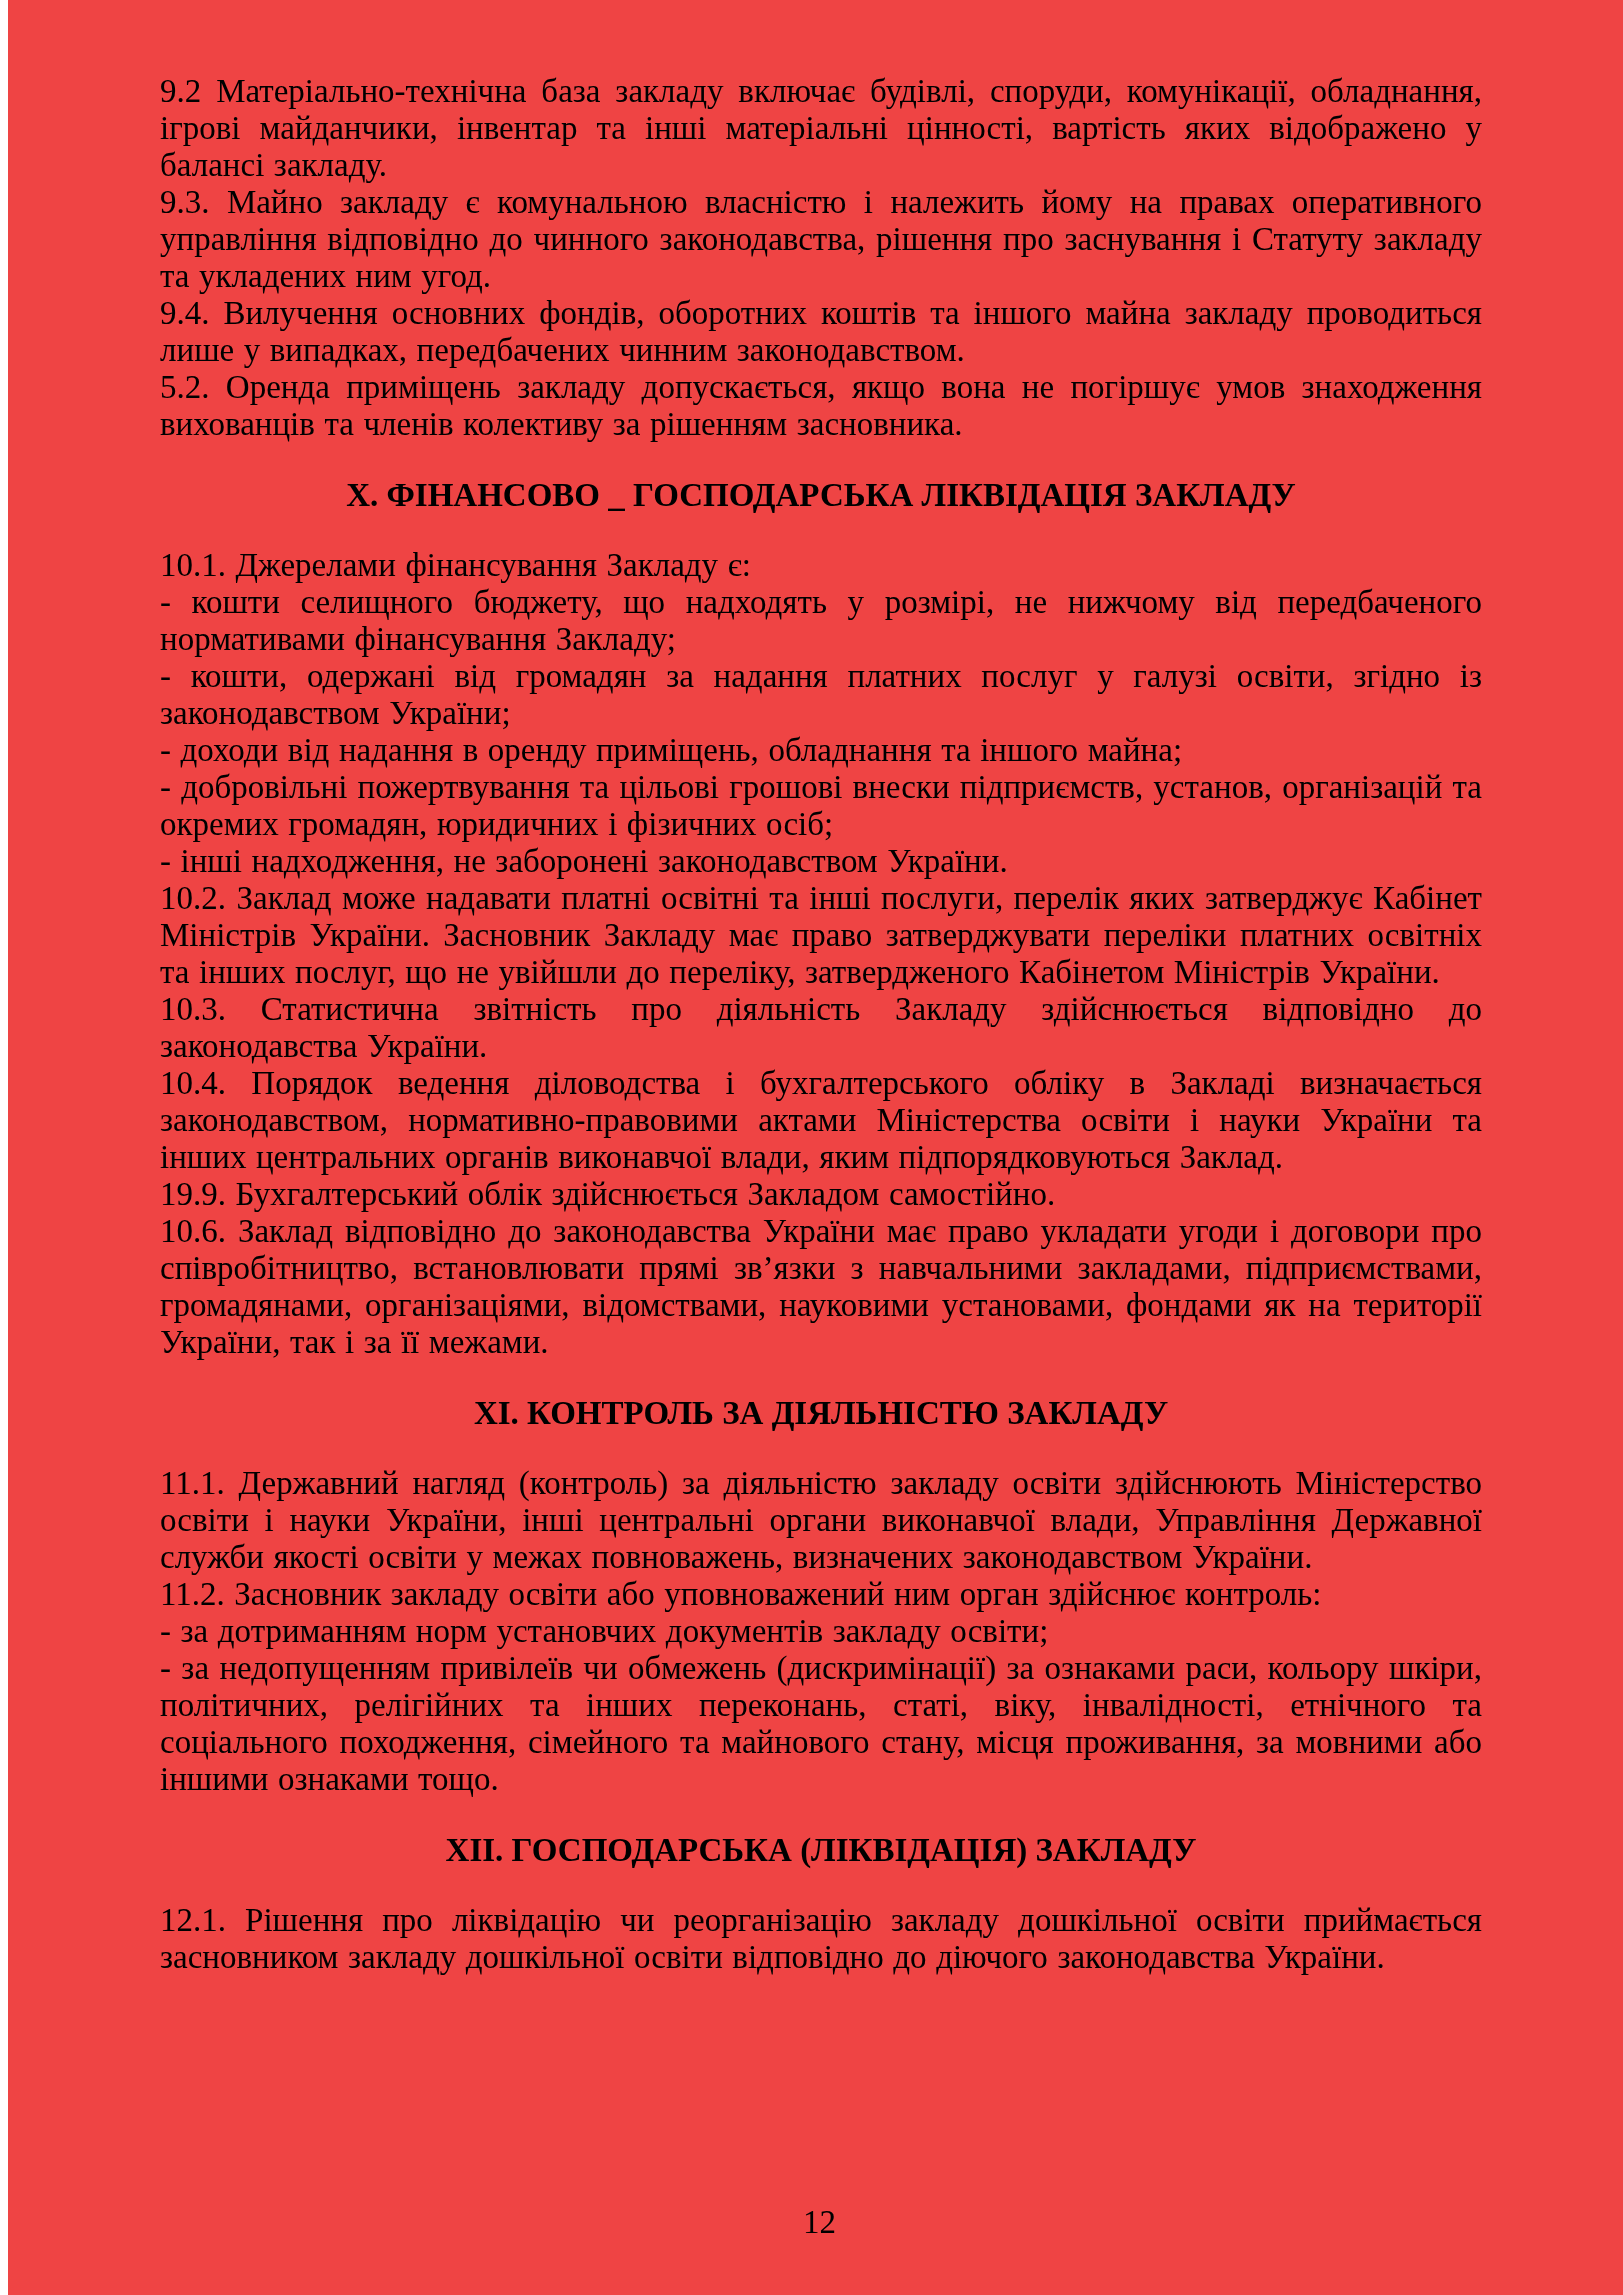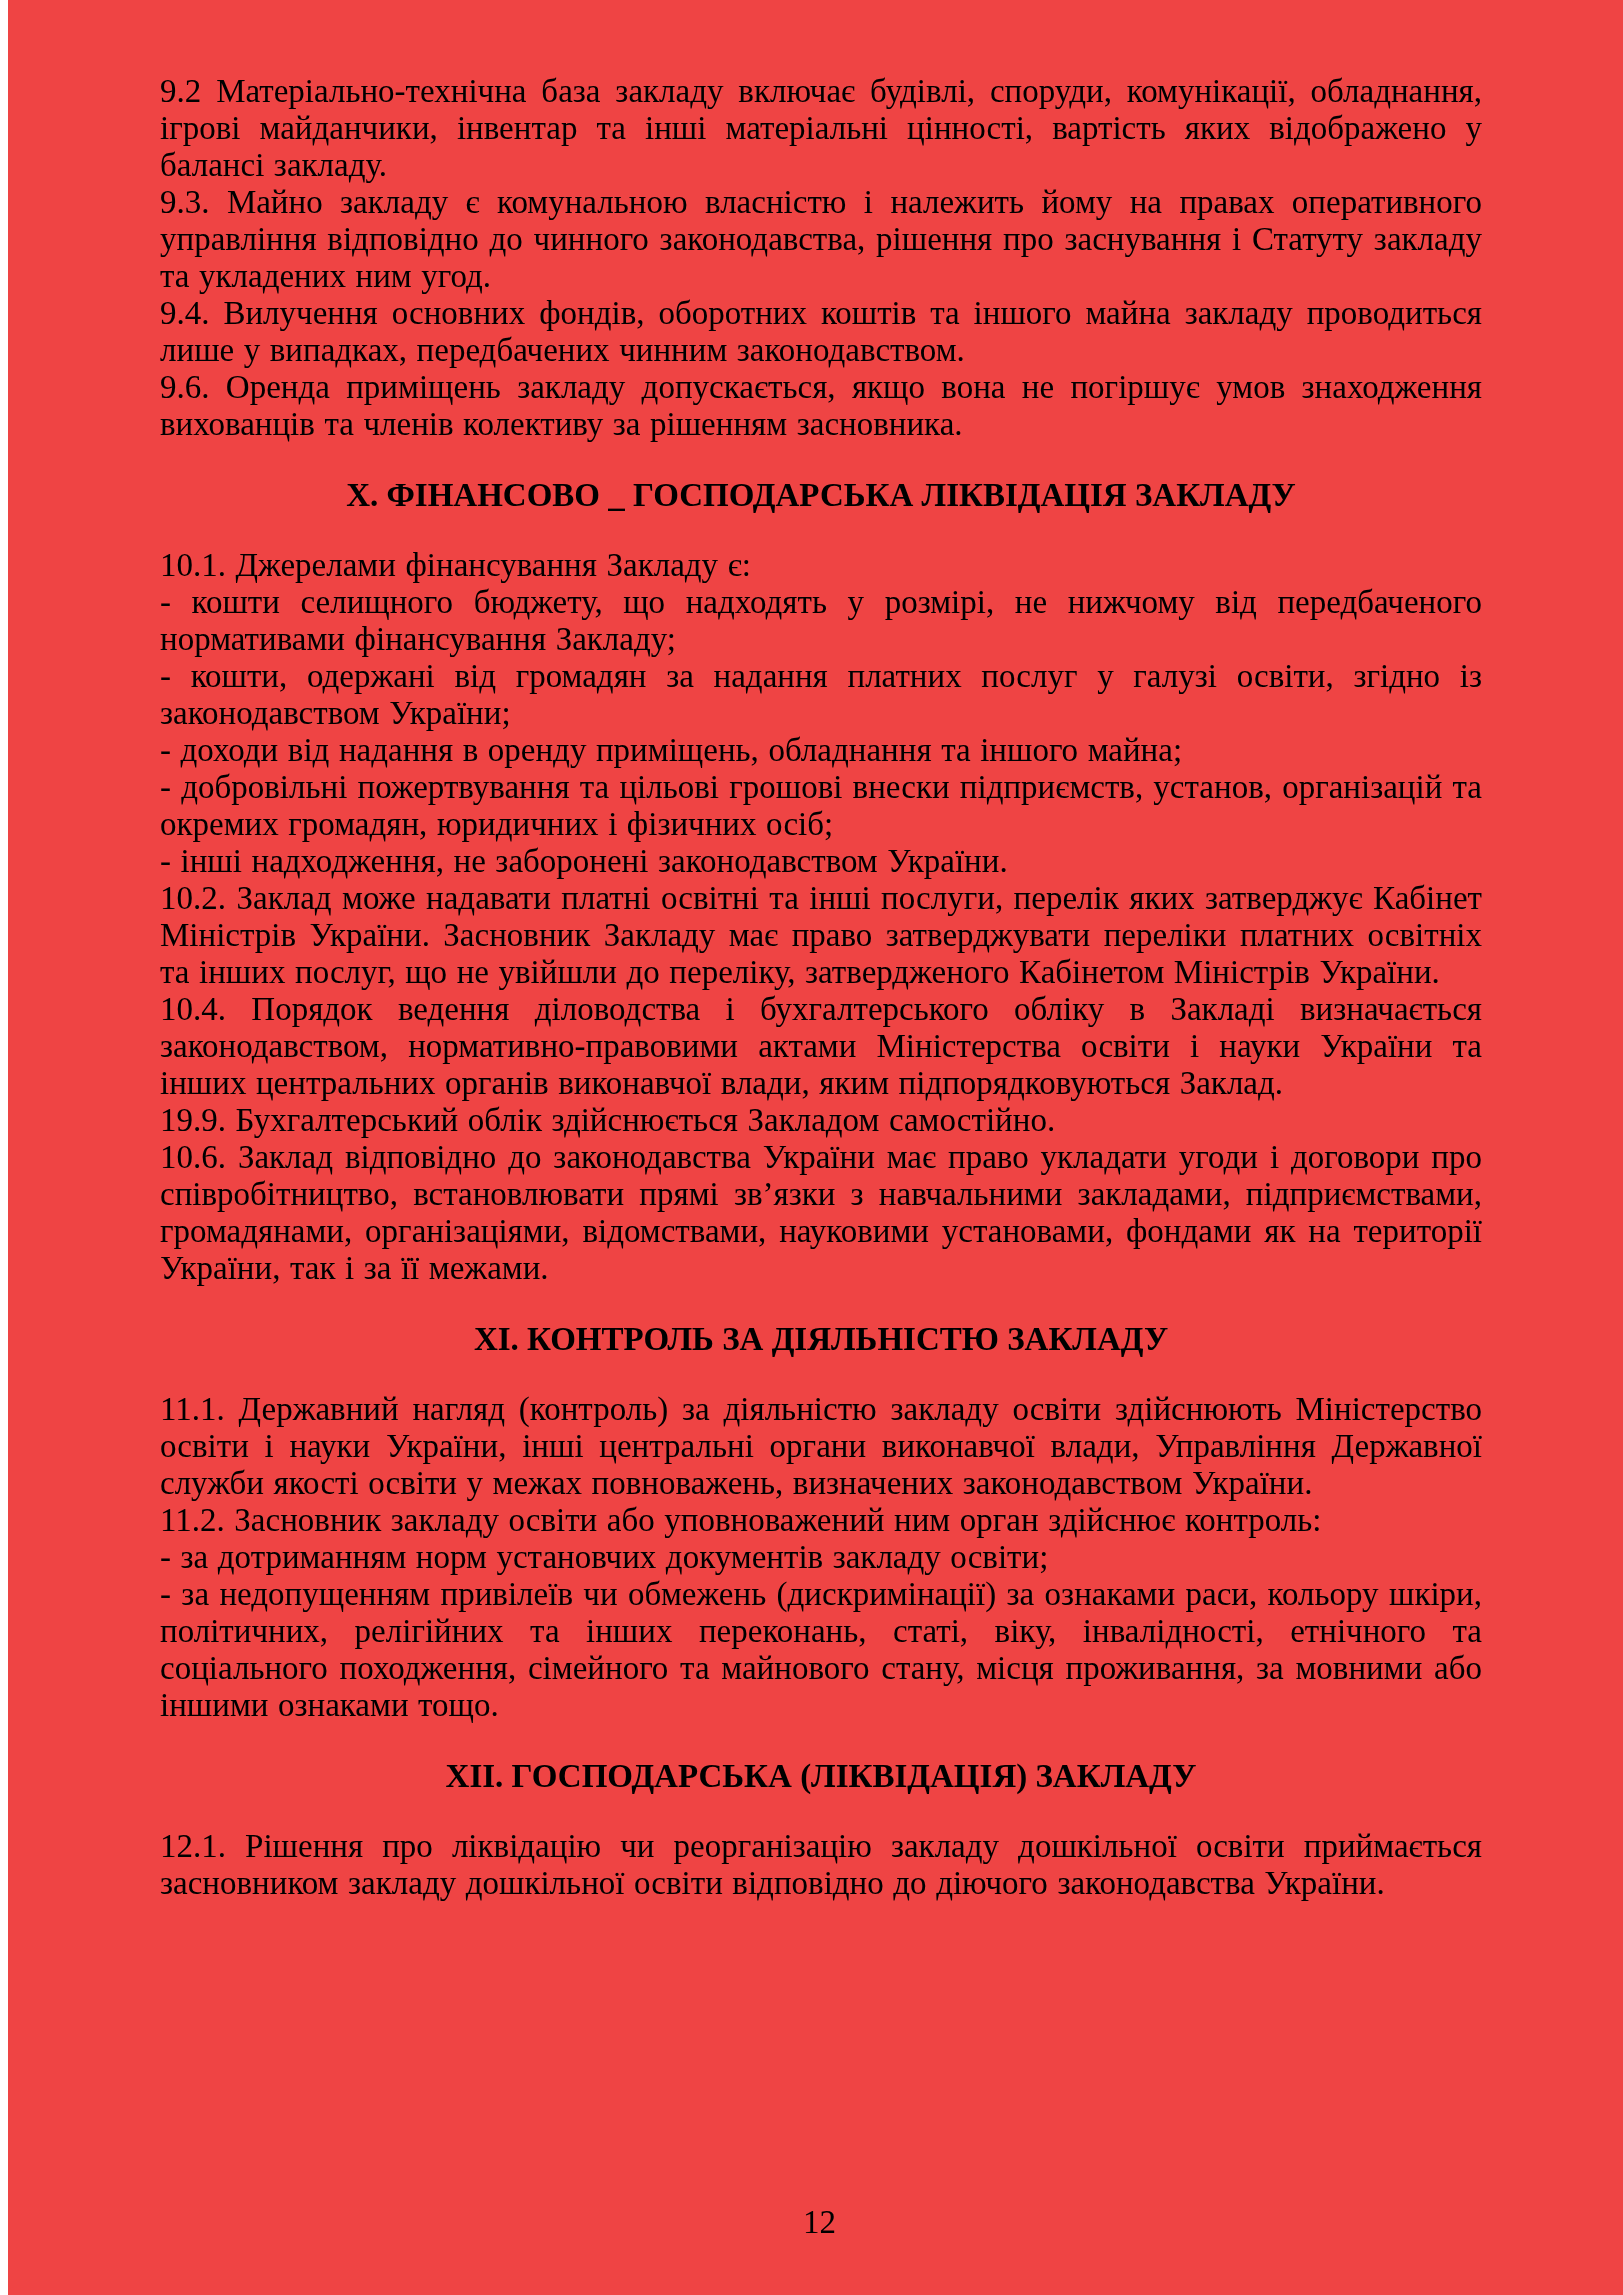--- a/index.html
+++ b/index.html
@@ -53,29 +53,30 @@
   }
 </style>
 </head>
 <body>
 
 <div class="page">
   <div class="content">
     <div class="para">9.2 Матеріально-технічна база закладу включає будівлі, споруди, комунікації, обладнання, ігрові майданчики, інвентар та інші матеріальні цінності, вартість яких відображено у балансі закладу.</div>
     <div class="para">9.3. Майно закладу є комунальною власністю і належить йому на правах оперативного управління відповідно до чинного законодавства, рішення про заснування і Статуту закладу та укладених ним угод.</div>
     <div class="para">9.4. Вилучення основних фондів, оборотних коштів та іншого майна закладу проводиться лише у випадках, передбачених чинним законодавством.</div>
-    <div class="para">9.6. Оренда приміщень закладу допускається, якщо вона не погіршує умов знаходження вихованців та членів колективу за рішенням засновника.</div>
+    <div class="para">5.2. Оренда приміщень закладу допускається, якщо вона не погіршує умов знаходження вихованців та членів колективу за рішенням засновника.</div>
     <div class="heading">Х. ФІНАНСОВО _ ГОСПОДАРСЬКА ЛІКВІДАЦІЯ ЗАКЛАДУ</div>
     <div class="para">10.1. Джерелами фінансування Закладу є:</div>
     <div class="para">- кошти селищного бюджету, що надходять у розмірі, не нижчому від передбаченого нормативами фінансування Закладу;</div>
     <div class="para">- кошти, одержані від громадян за надання платних послуг у галузі освіти, згідно із законодавством України;</div>
     <div class="para">- доходи від надання в оренду приміщень, обладнання та іншого майна;</div>
     <div class="para">- добровільні пожертвування та цільові грошові внески підприємств, установ, організацій та окремих громадян, юридичних і фізичних осіб;</div>
     <div class="para">- інші надходження, не заборонені законодавством України.</div>
     <div class="para">10.2. Заклад може надавати платні освітні та інші послуги, перелік яких затверджує Кабінет Міністрів України. Засновник Закладу має право затверджувати переліки платних освітніх та інших послуг, що не увійшли до переліку, затвердженого Кабінетом Міністрів України.</div>
+    <div class="para">10.3. Статистична звітність про діяльність Закладу здійснюється відповідно до законодавства України.</div>
     <div class="para">10.4. Порядок ведення діловодства і бухгалтерського обліку в Закладі визначається законодавством, нормативно-правовими актами Міністерства освіти і науки України та інших центральних органів виконавчої влади, яким підпорядковуються Заклад.</div>
     <div class="para">19.9. Бухгалтерський облік здійснюється Закладом самостійно.</div>
     <div class="para">10.6. Заклад відповідно до законодавства України має право укладати угоди і договори про співробітництво, встановлювати прямі зв’язки з навчальними закладами, підприємствами, громадянами, організаціями, відомствами, науковими установами, фондами як на території України, так і за її межами.</div>
     <div class="heading">ХІ. КОНТРОЛЬ ЗА ДІЯЛЬНІСТЮ ЗАКЛАДУ</div>
     <div class="para">11.1. Державний нагляд (контроль) за діяльністю закладу освіти здійснюють Міністерство освіти і науки України, інші центральні органи виконавчої влади, Управління Державної служби якості освіти у межах повноважень, визначених законодавством України.</div>
     <div class="para">11.2. Засновник закладу освіти або уповноважений ним орган здійснює контроль:</div>
     <div class="para">- за дотриманням норм установчих документів закладу освіти;</div>
     <div class="para">- за недопущенням привілеїв чи обмежень (дискримінації) за ознаками раси, кольору шкіри, політичних, релігійних та інших переконань, статі, віку, інвалідності, етнічного та соціального походження, сімейного та майнового стану, місця проживання, за мовними або іншими ознаками тощо.</div>
     <div class="heading">ХІІ. ГОСПОДАРСЬКА (ЛІКВІДАЦІЯ) ЗАКЛАДУ</div>
     <div class="para">12.1. Рішення про ліквідацію чи реорганізацію закладу дошкільної освіти приймається засновником закладу дошкільної освіти відповідно до діючого законодавства України.</div>

